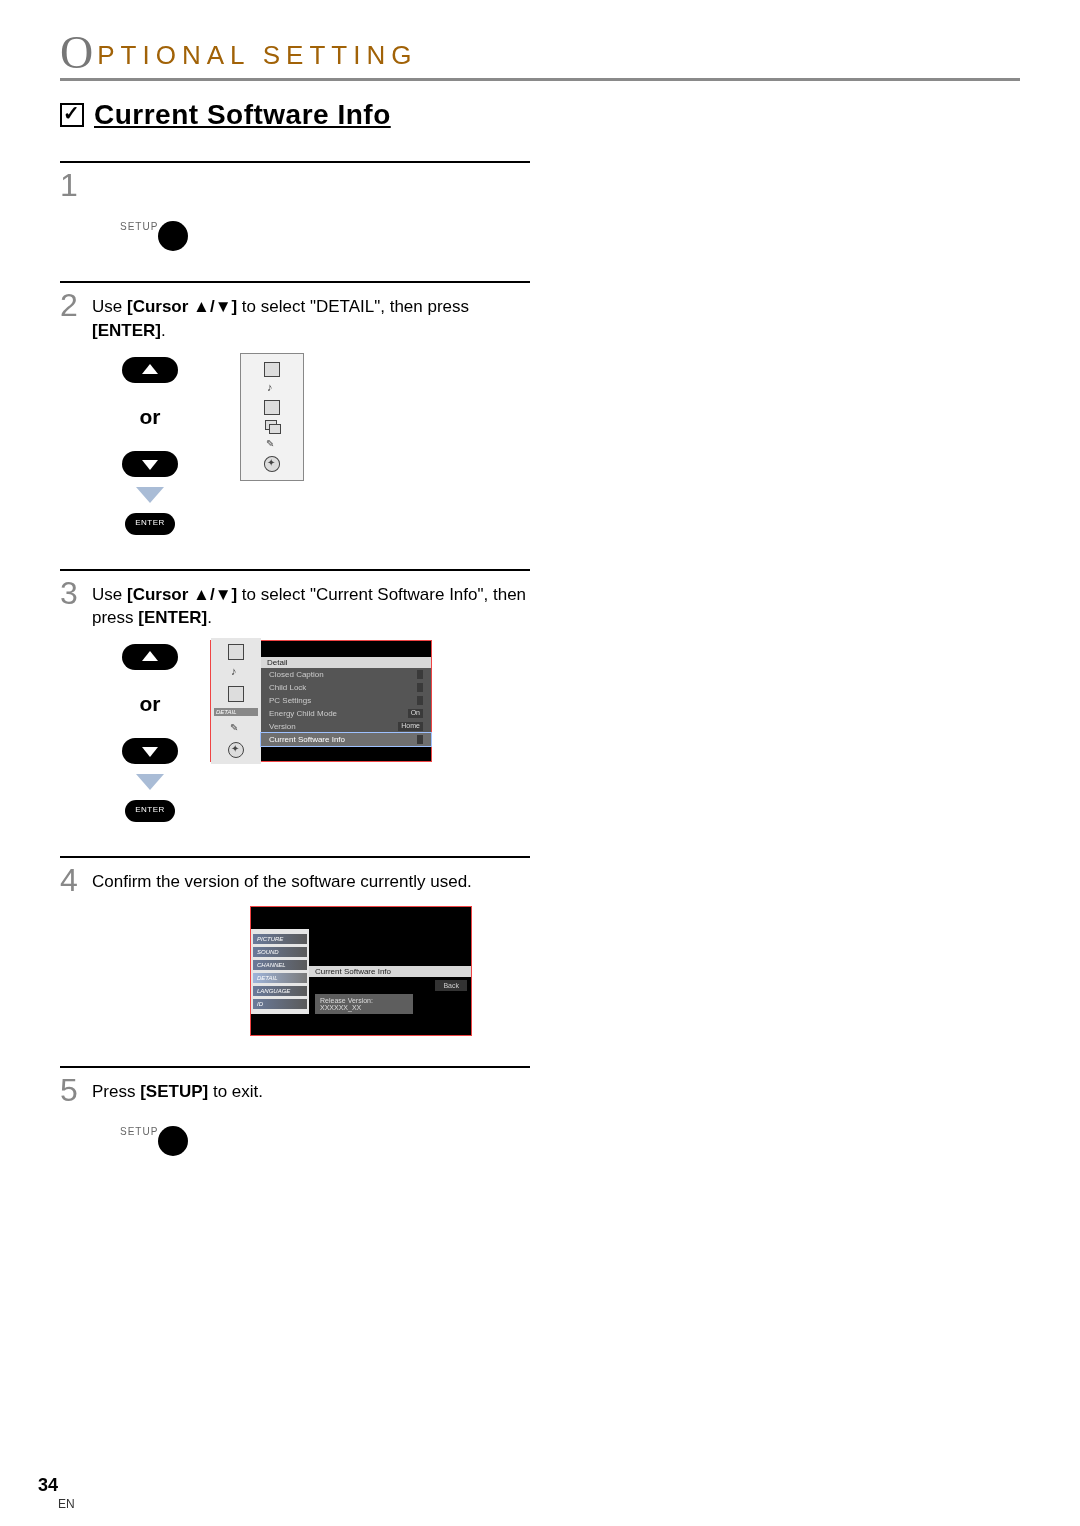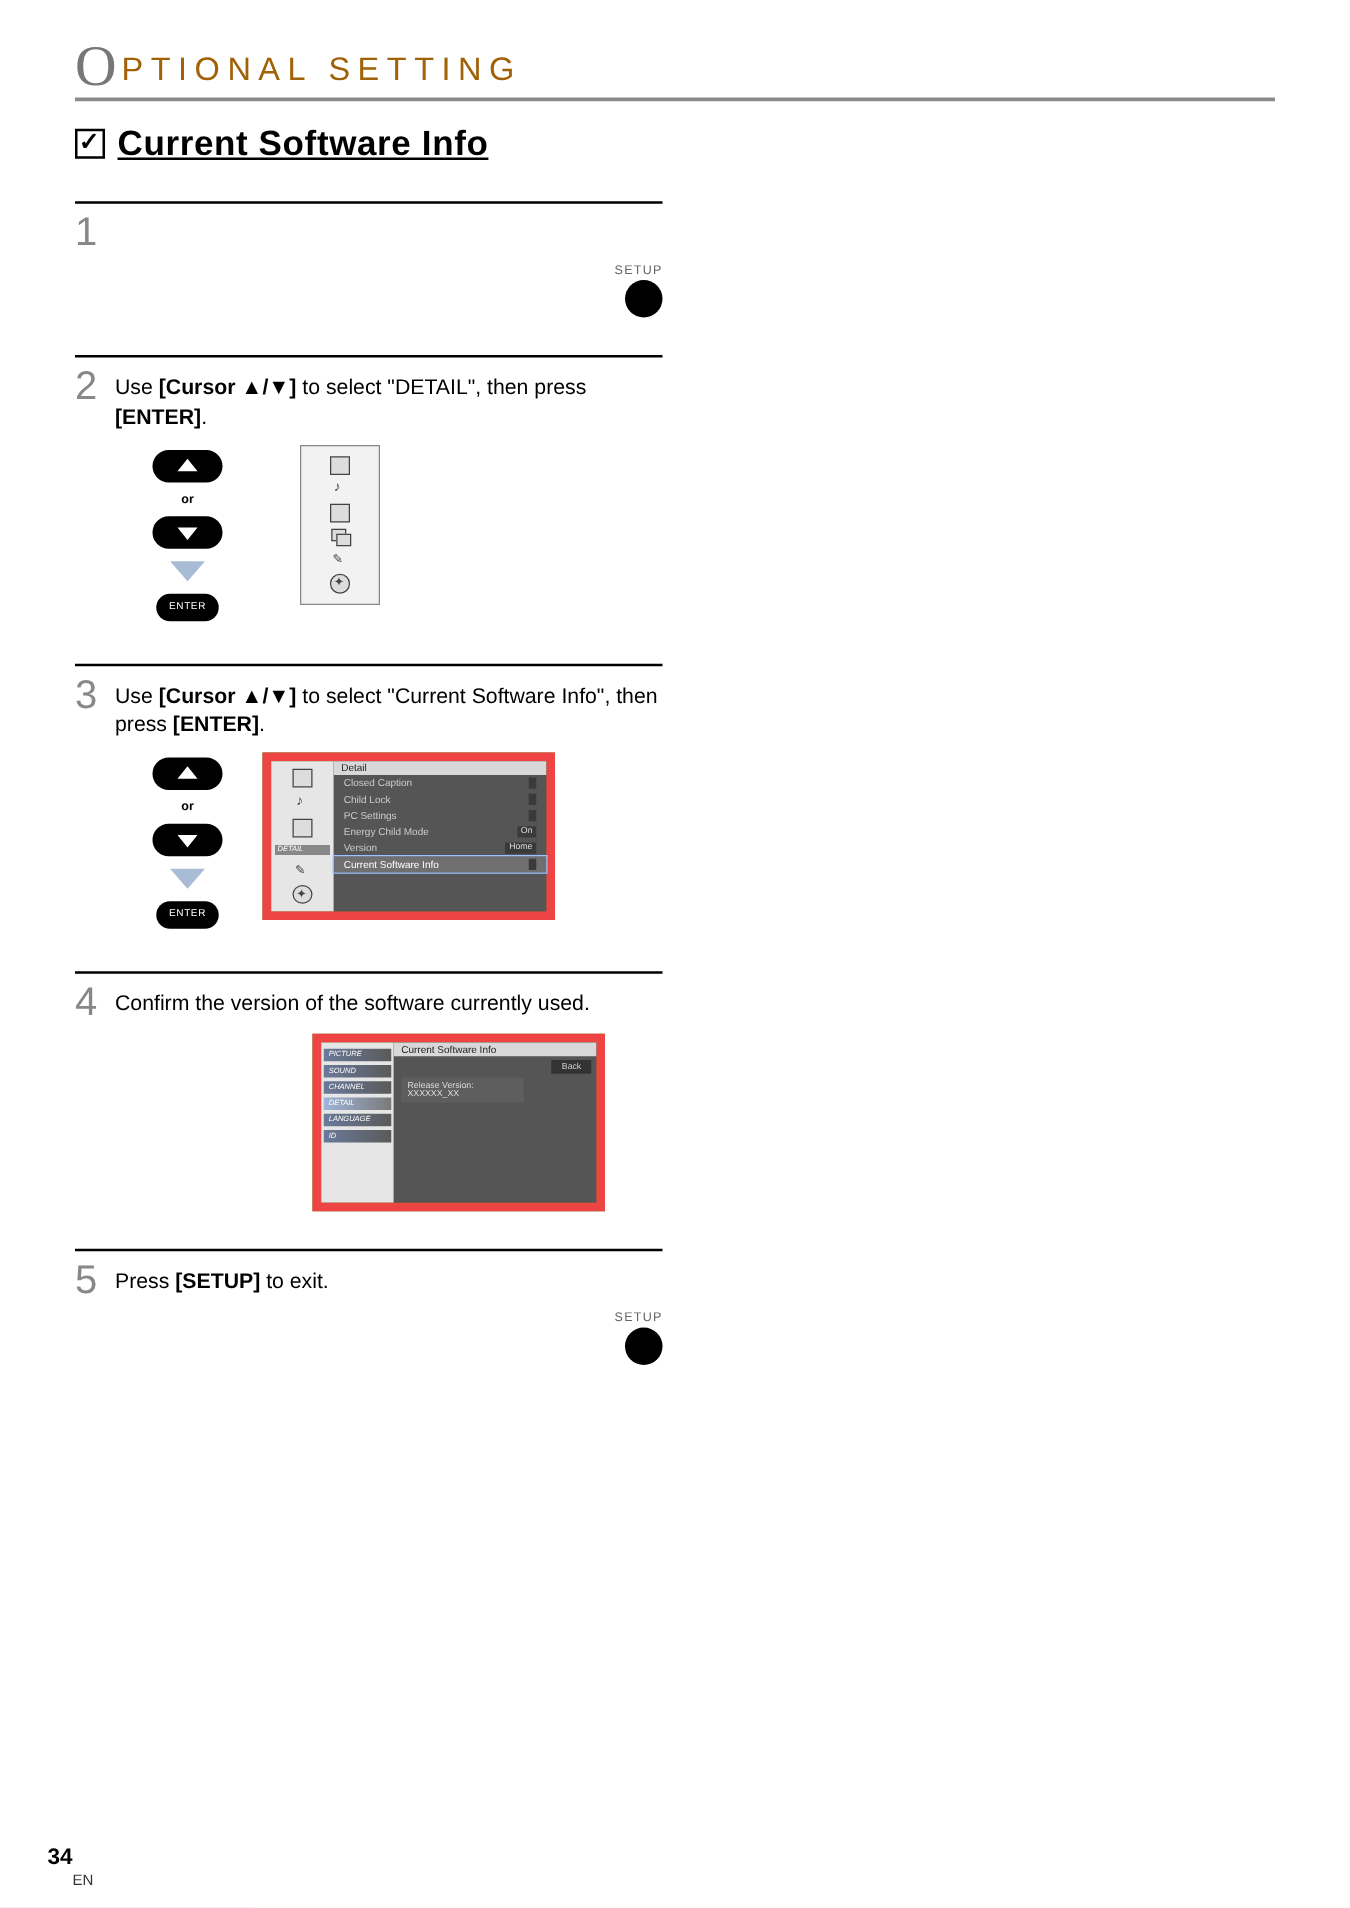--- a/index.html
+++ b/index.html
@@ -148,58 +148,58 @@
   }
   .down-arrow-open {
     width: 0; height: 0;
     border-left: 14px solid transparent;
     border-right: 14px solid transparent;
     border-top: 16px solid #a9bcd6;
     margin: 4px auto;
   }
   .or-label {
     text-align: center;
-    font-size: 10px;
+    font-size: 21px;
     font-weight: bold;
-    margin: 2px 0;
+    margin: 16px 0;
   }
   .remote-col {
     width: 60px;
     display: flex;
     flex-direction: column;
     align-items: center;
     gap: 2px;
   }
   .setup-btn {
     display: flex;
-    flex-direction: column;
-    align-items: flex-end;
+    align-items: flex-start;
     margin-left: 60px;
-    margin-top: 10px;
+    margin-top: 20px;
   }
   .setup-btn .lbl {
     font-size: 10px;
     color: #666;
     letter-spacing: 1px;
     margin-bottom: 2px;
   }
   .setup-btn .dot {
     width: 30px;
     height: 30px;
     background: #000;
     border-radius: 50%;
   }
 
   
   .tv-screen {
-    background: #4d7c0f;
-    border: 7px solid #ef4444;
+    background: #000000;
+    border: 1px solid #ef4444;
     display: flex;
     font-size: 9px;
     color: #ddd;
+    align-items: center;
   }
   .tv-sidebar {
     width: 54px;
     background: #e6e6e6;
     display: flex;
     flex-direction: column;
     align-items: center;
     gap: 6px;
     padding: 6px 0;
   }

